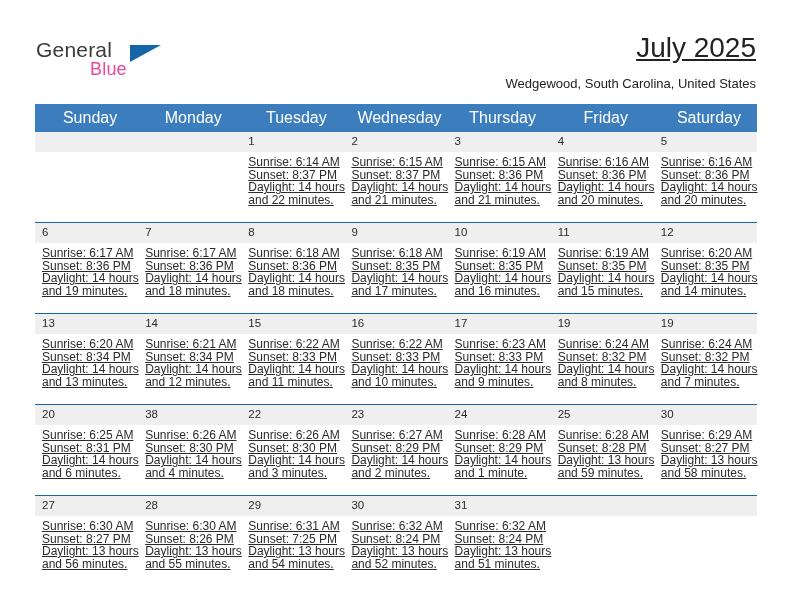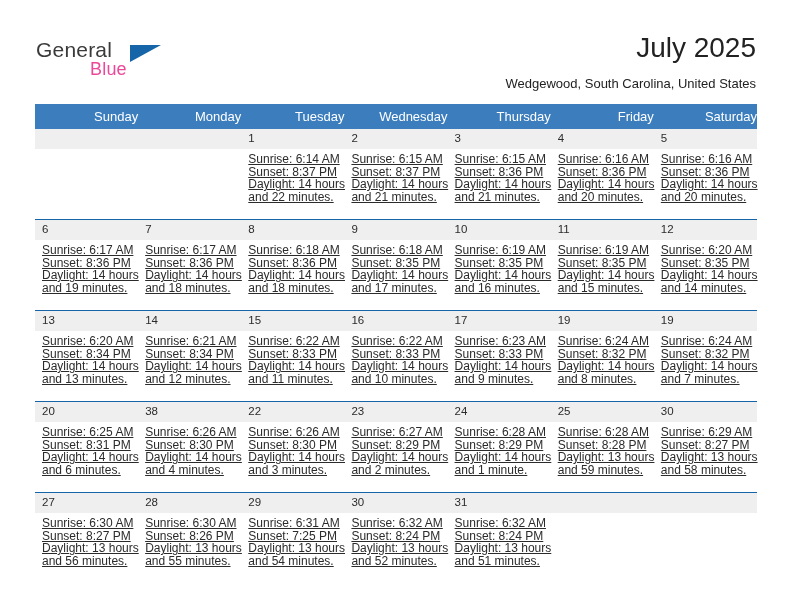--- a/index.html
+++ b/index.html
@@ -66,20 +66,21 @@
   }
 
   .title {
     position: absolute;
     right: 36px;
     top: 32px;
     font-size: 28px;
     color: #222222;
     text-align: right;
     white-space: nowrap;
+    text-decoration: underline;
   }
   .subtitle {
     position: absolute;
     right: 36px;
     top: 76px;
     font-size: 13px;
     color: #222222;
     text-align: right;
     white-space: nowrap;
   }
@@ -89,23 +90,23 @@
     position: absolute;
     left: 35px;
     top: 104px;
     width: 722px;
     border-collapse: collapse;
     table-layout: fixed;
   }
   .cal th {
     background: #3b7dbd;
     color: #ffffff;
-    font-size: 13px;
+    font-size: 16px;
     font-weight: normal;
-    text-align: right;
+    text-align: center;
     padding: 5px 0 5px 7px;
     height: 11px;
     border: none;
   }
   .cal td {
     vertical-align: top;
     padding: 0;
     border: none;
     width: 103.14px;
     height: 90px;

